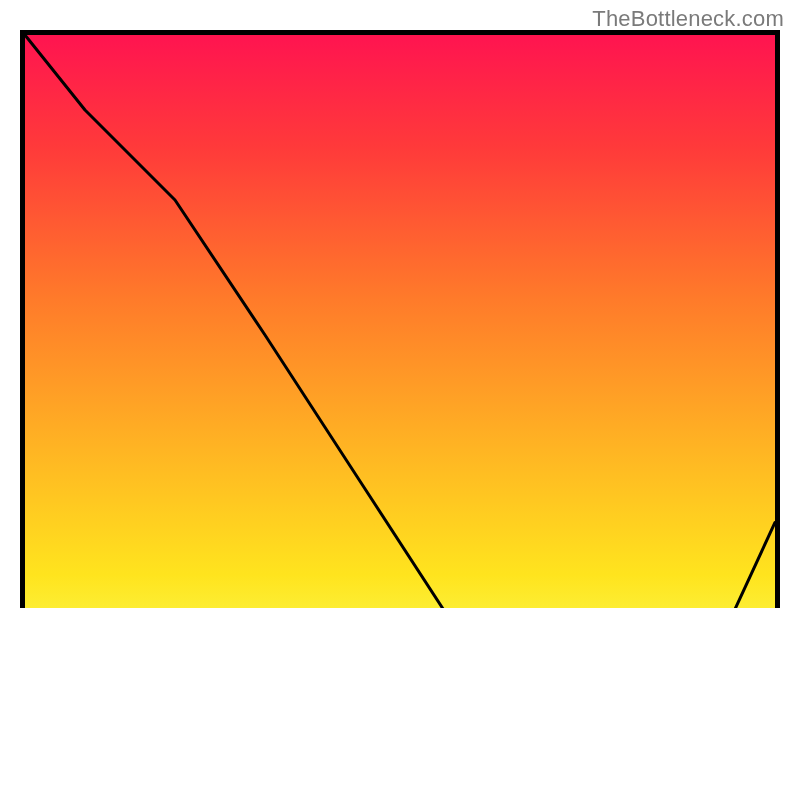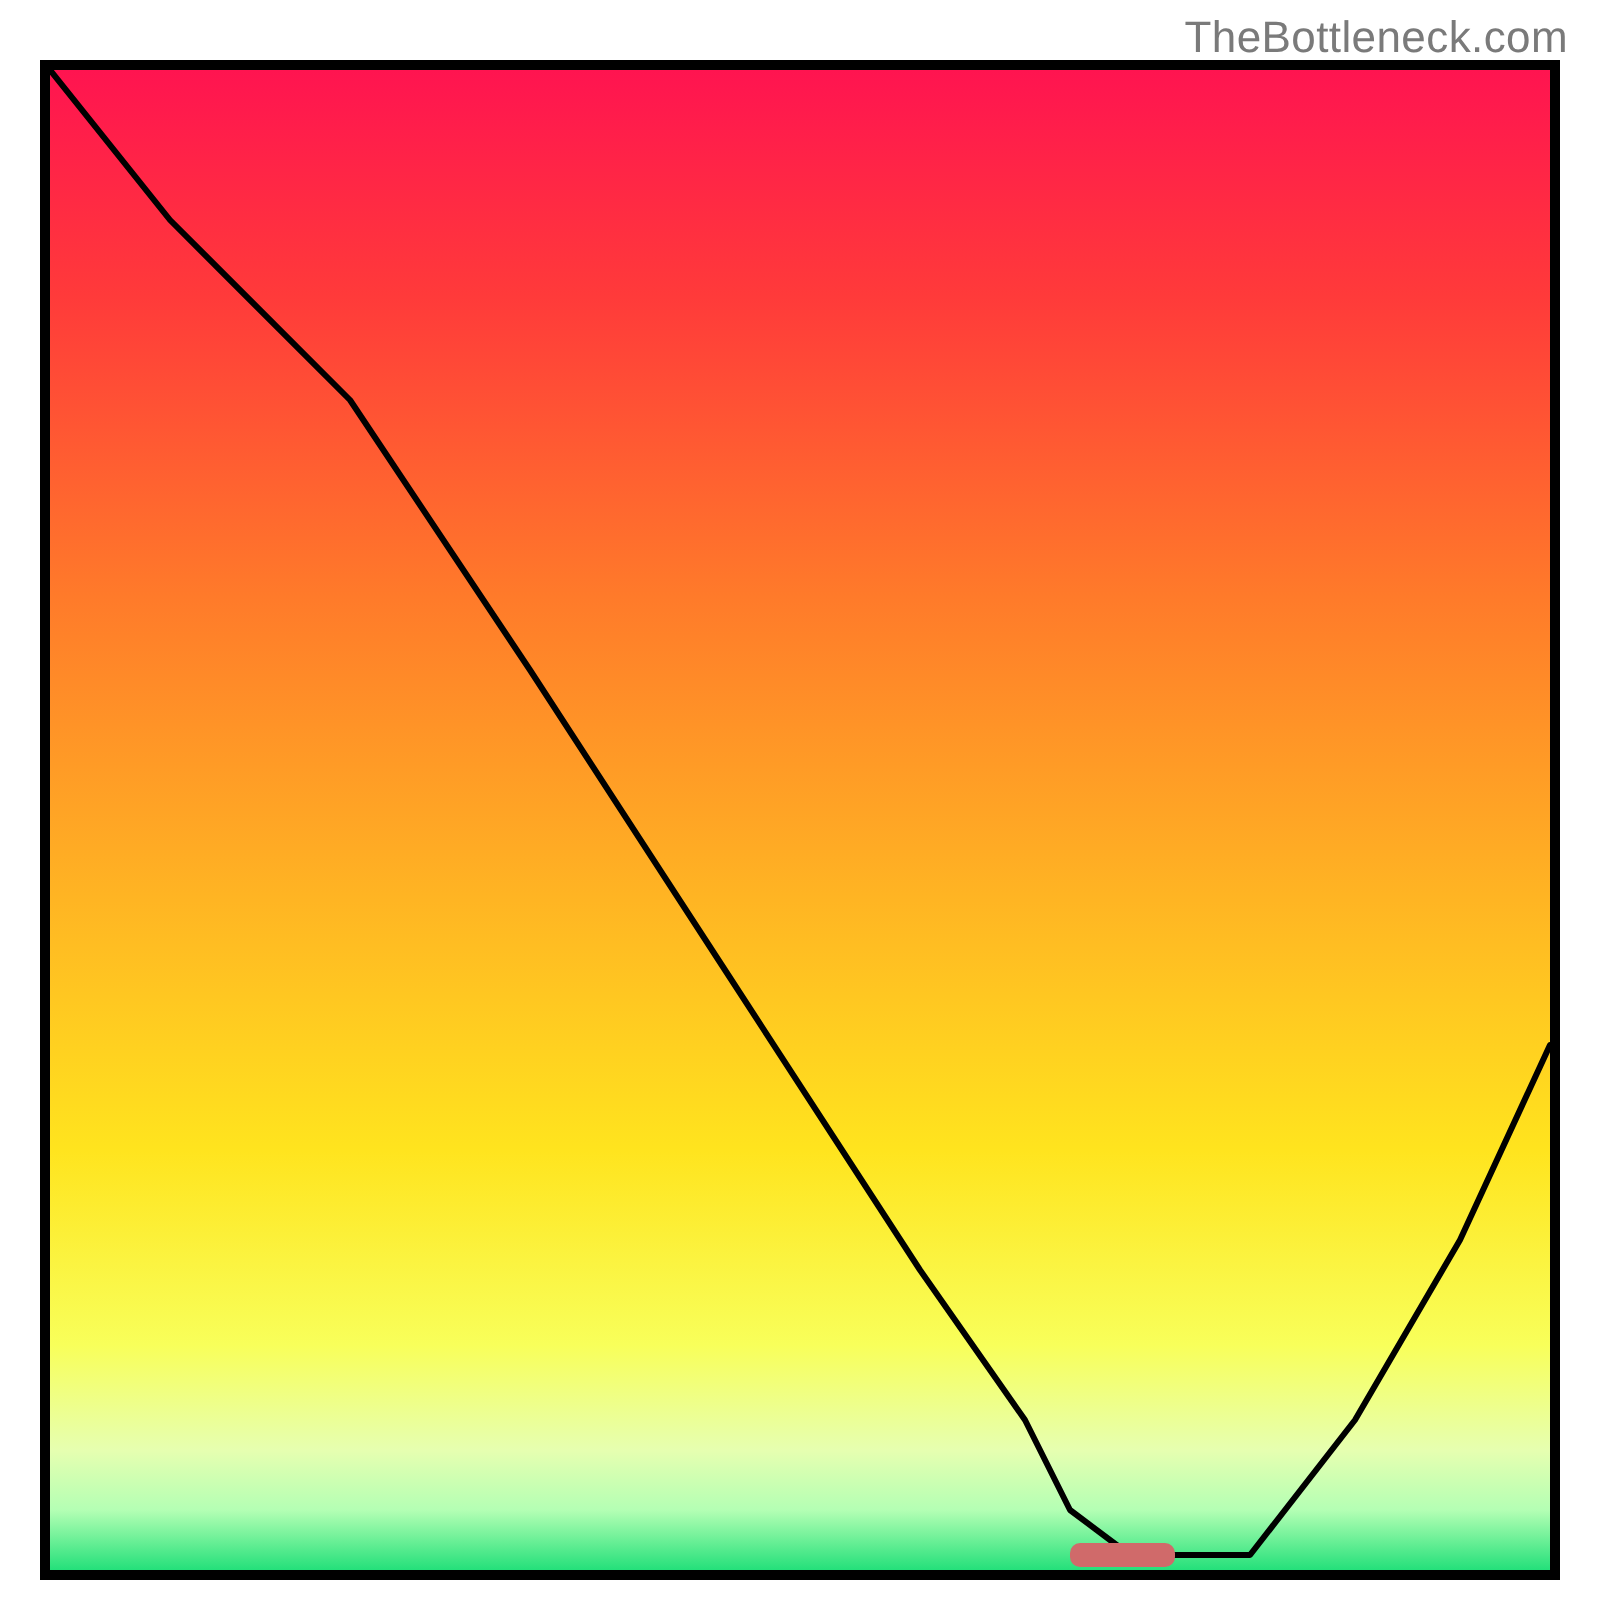--- a/index.html
+++ b/index.html
@@ -2,21 +2,21 @@
 <html><head>
 <meta charset="utf-8">
 <style>
   body {
     margin: 0;
     padding: 0;
     background: #fff;
   }
   .container {
     width: 800px;
-    height: 800px;
+    height: 608px;
     position: relative;
   }
   .watermark {
     position: absolute;
     top: 6px;
     right: 16px;
     font-family: Arial, Helvetica, sans-serif;
     font-size: 22px;
     color: #7a7a7a;
     letter-spacing: 0.2px;

